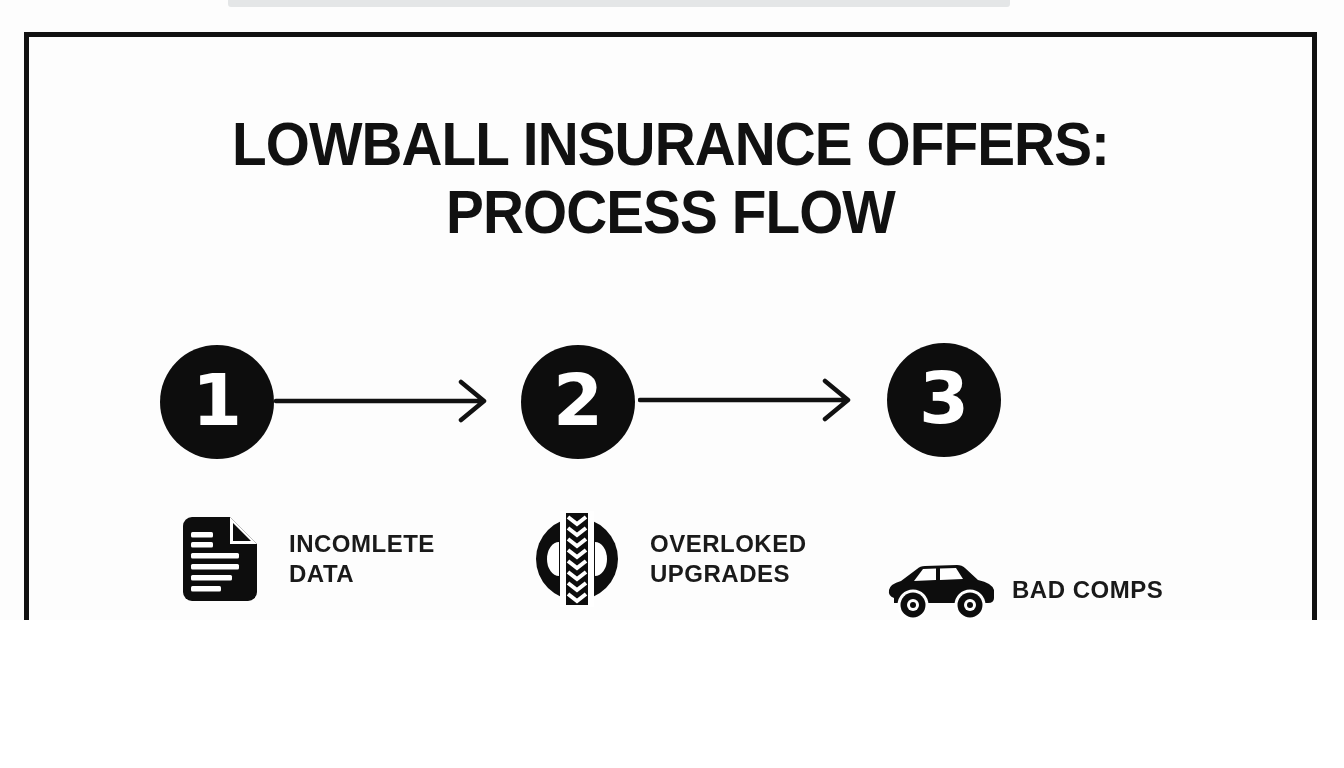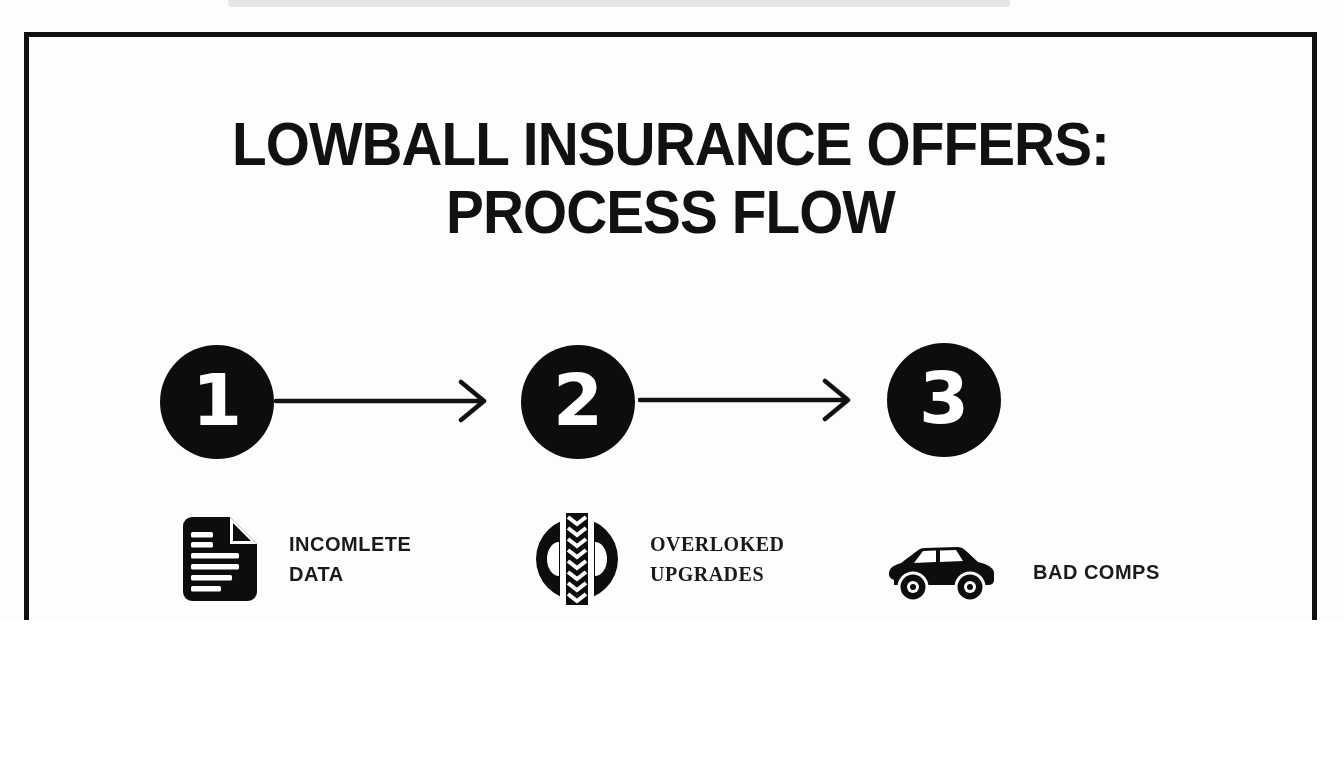--- a/index.html
+++ b/index.html
@@ -33,24 +33,24 @@
     line-height:1;transform:translateY(-2px);
   }
   .c1{left:160px;top:345px;}
   .c2{left:521px;top:345px;}
   .c3{left:887px;top:343px;}
   .arrow{position:absolute;width:222px;height:56px;}
   .a1{left:274px;top:373px;}
   .a2{left:638px;top:372px;}
   .cause{position:absolute;display:flex;align-items:center;}
   .g1{left:180px;top:516px;height:86px;gap:31px;}
-  .g2{left:535px;top:511px;height:96px;gap:31px;font-family:Liberation Serif, serif;}
-  .g3{left:886px;top:540px;height:64px;gap:37px;justify-content:space-between;}
+  .g2{left:535px;top:511px;height:96px;gap:31px;}
+  .g3{left:886px;top:558px;height:64px;gap:16px;justify-content:space-between;}
   .cause-label{
-    color:#1a1a1a;font-weight:bold;font-size:20px;line-height:30px;
+    color:#1a1a1a;font-weight:bold;font-size:24px;line-height:30px;
     letter-spacing:.5px;white-space:pre-line;
   }
   .icon{display:block;}
 </style>
 </head>
 <body>
 
 <div class="canvas">
 
   <div class="top-artifact"></div>

